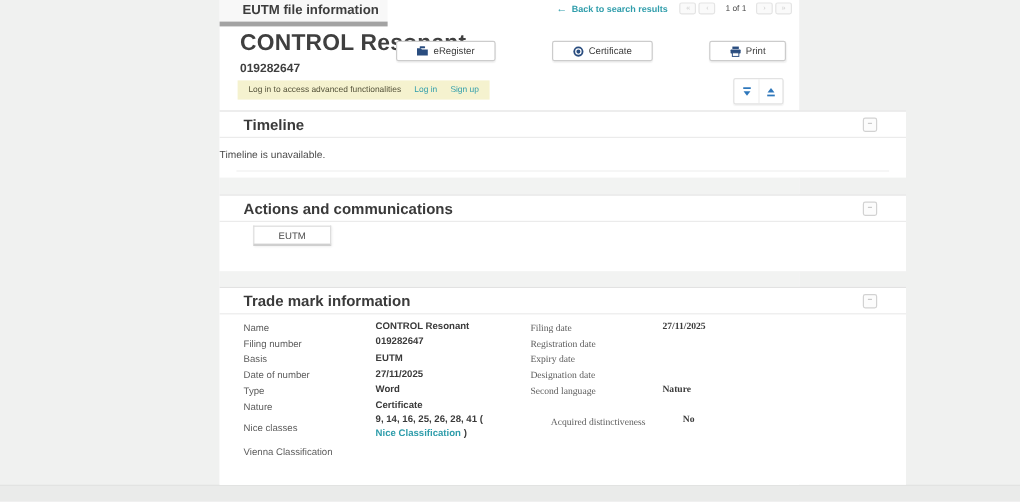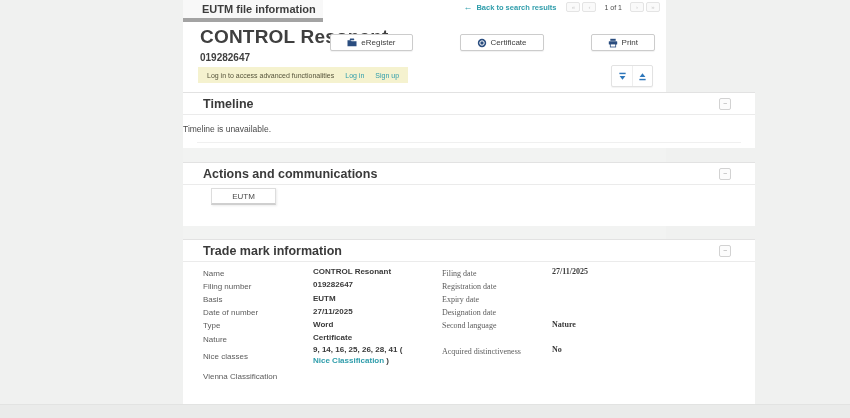--- a/index.html
+++ b/index.html
@@ -66,21 +66,21 @@
   .eutm-tab { margin:3px 0 0 28px; width:65px; height:17px; background:#ffffff; border:1px solid #dddddd;
     border-bottom:2px solid #cfcfcf; display:flex; align-items:center; justify-content:center;
     font-size:8px; color:#4a4a4a; box-shadow:1px 1px 2px rgba(0,0,0,0.08); cursor:pointer; }
 
   .sec-trademark { top:239px; height:165px; }
   .tm-col { position:absolute; top:27px; }
   .tm-col-left  { left:20px;  width:207px; }
   .tm-col-right { left:259px; width:223px;font-family:Liberation Serif, serif; }
   .tm-row { display:flex; align-items:center; min-height:13.2px; }
   .tm-row.tm-gap-sm { margin-top:3px; }
-  .tm-row.tm-gap-lg { margin-top:12px; }
+  .tm-row.tm-gap-lg { margin-top:12px;margin-left:17px; }
   .tm-label { flex:none; width:110px; font-size:8px; color:#5c5c5c; padding-top:1px; }
   .tm-value { flex:1; font-size:8px; font-weight:bold; color:#3a3a3a; line-height:1.35; }
   .tm-value .tm-link { color:#2f9dab; font-weight:bold; text-decoration:none; cursor:pointer; }
   .status-icon { display:inline-block; vertical-align:middle; margin-left:5px; margin-top:-2px; }
 </style>
 </head>
 <body>
 
 <div id="canvas">
 

